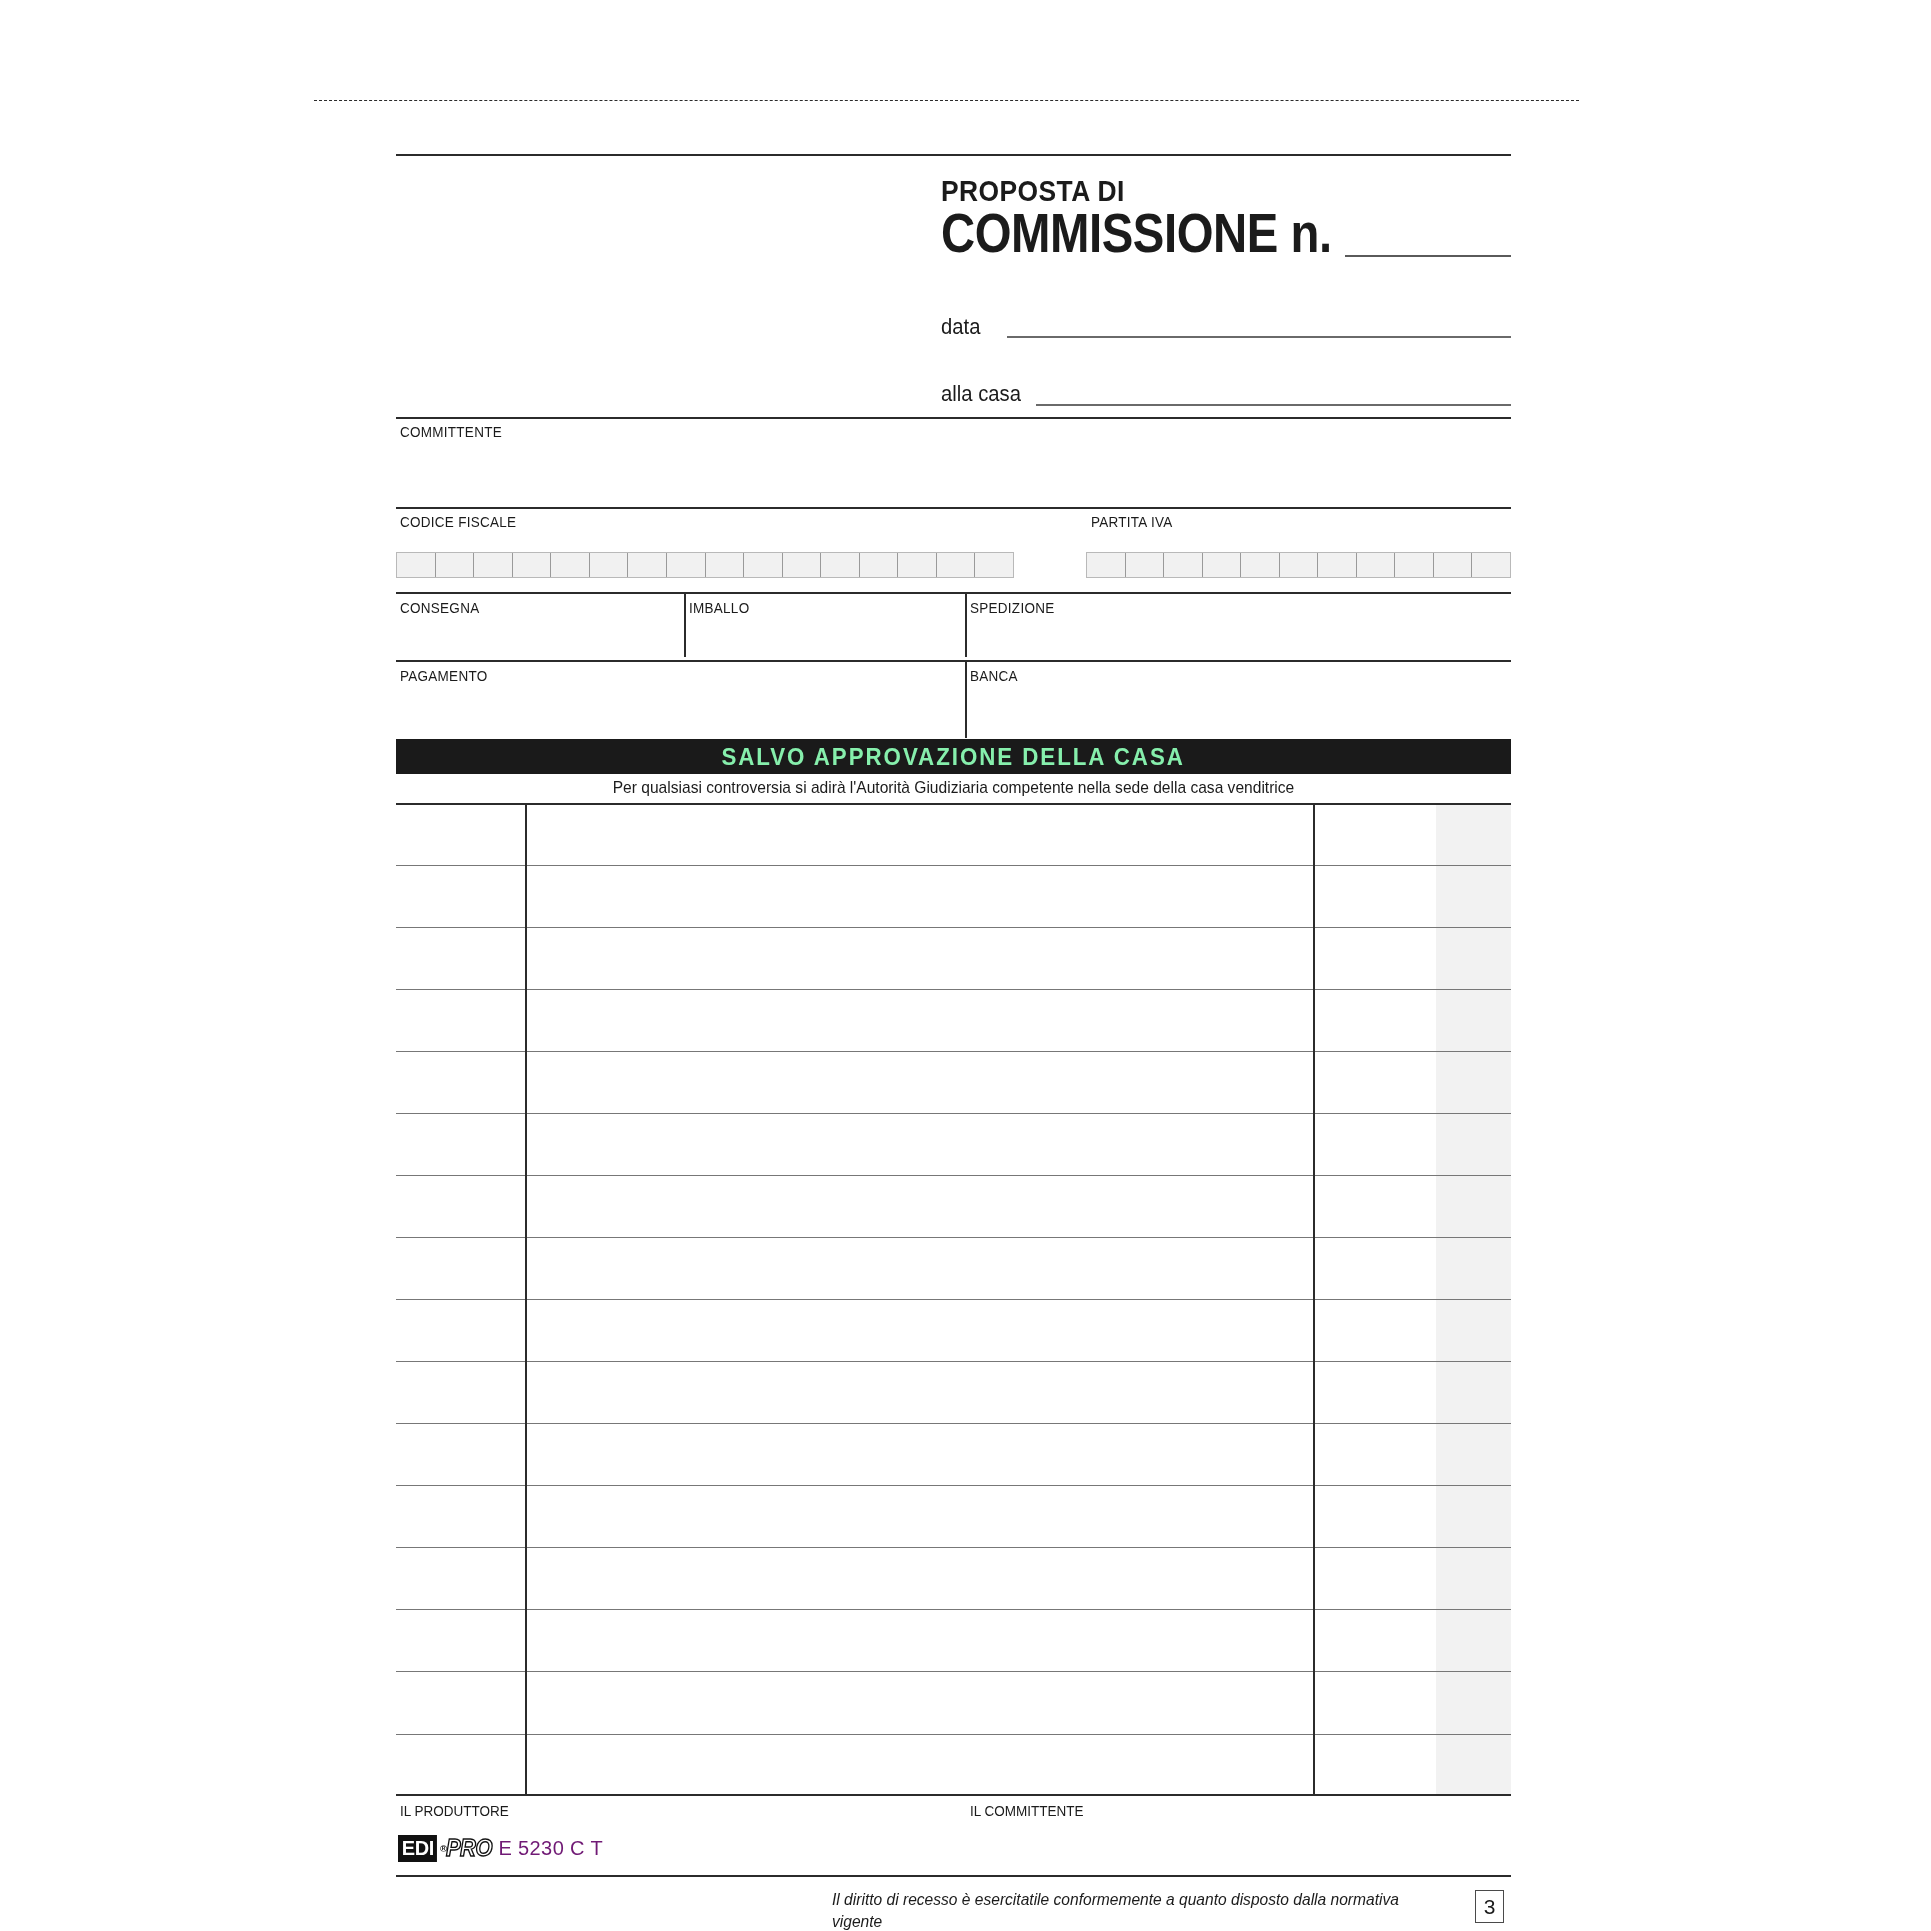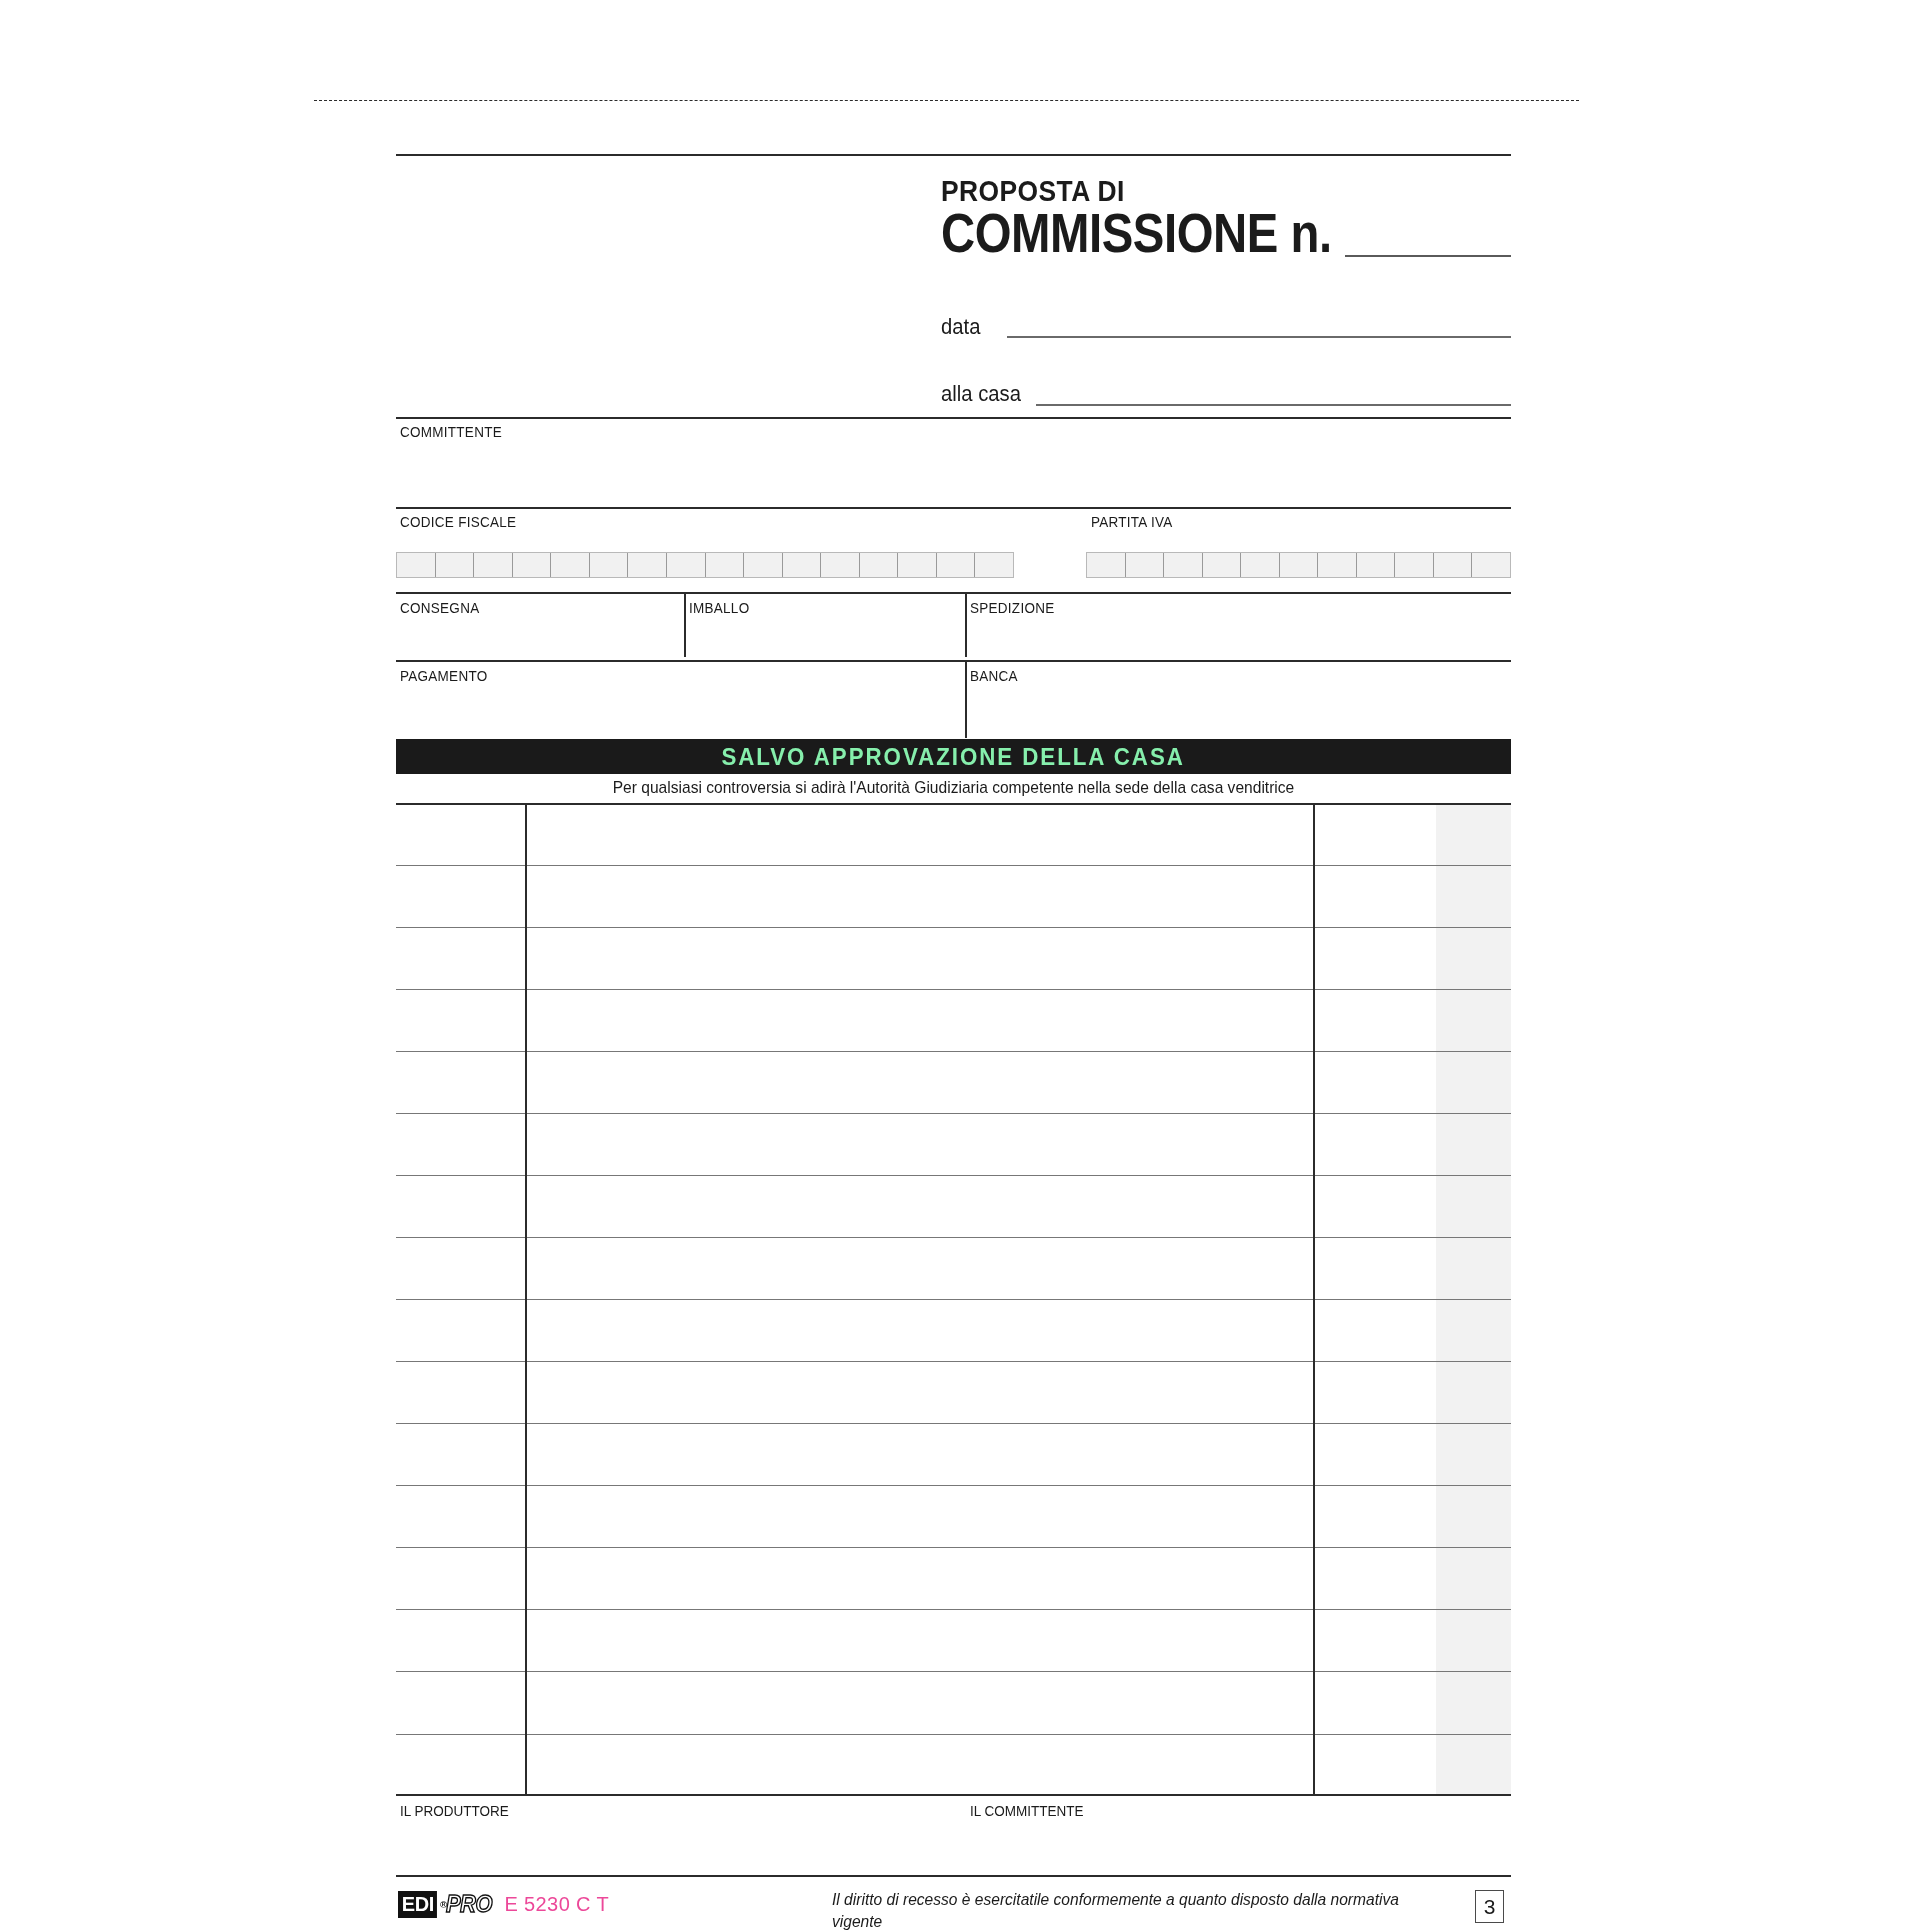--- a/index.html
+++ b/index.html
@@ -78,33 +78,33 @@
   #items .hline.top{height:1.9px;background:#2b2b2b;top:0;}
   #items .hline.bottom{height:1.9px;background:#2b2b2b;bottom:0;}
   #items .vline{position:absolute;top:0;width:1.9px;height:100%;background:#2b2b2b;}
 
   
   .sig-label{position:absolute;font-size:15px;color:#1b1b1b;
     transform:scaleX(0.9);transform-origin:left top;white-space:nowrap;}
 
   
   .footer-rule{position:absolute;left:396px;top:1875px;width:1115px;height:1.9px;background:#2b2b2b;}
-  .logo{position:absolute;left:398px;top:1892px;display:flex;align-items:center;height:25px;}
+  .logo{position:absolute;left:398px;top:1836px;display:flex;align-items:center;height:25px;}
   .logo .edi{
     background:#111;color:#fff;font-weight:bold;font-size:21px;
     padding:1px 2.9px 1.9px 3.9px;letter-spacing:-0.3px;
     transform:scaleX(0.95);transform-origin:left center;
   }
   .logo .reg{font-size:9.7px;vertical-align:super;color:#111;margin-left:1px;font-weight:bold;}
   .logo .pro{
     font-size:23px;font-style:italic;font-weight:bold;margin-left:-1px;
     color:#fff;-webkit-text-stroke:1.4px #111;letter-spacing:-0.5px;
     transform:scaleX(0.95);transform-origin:left center;
   }
-  .logo .code{font-size:20px;color:#ec4899;margin-left:10px;letter-spacing:0.4px;}
+  .logo .code{font-size:20px;color:#701a75;margin-left:4px;letter-spacing:0.4px;}
   .legal{
     position:absolute;left:832px;top:1889px;width:618px;
     font-size:16.4px;font-style:italic;line-height:1.32;color:#1b1b1b;
     transform:scaleX(0.95);transform-origin:left top;
   }
   .pagebox{
     position:absolute;left:1475px;top:1890px;width:29px;height:33px;
     border:1.4px solid #4a4a4a;box-sizing:border-box;
     display:flex;align-items:center;justify-content:center;
     font-size:21px;color:#1b1b1b;

